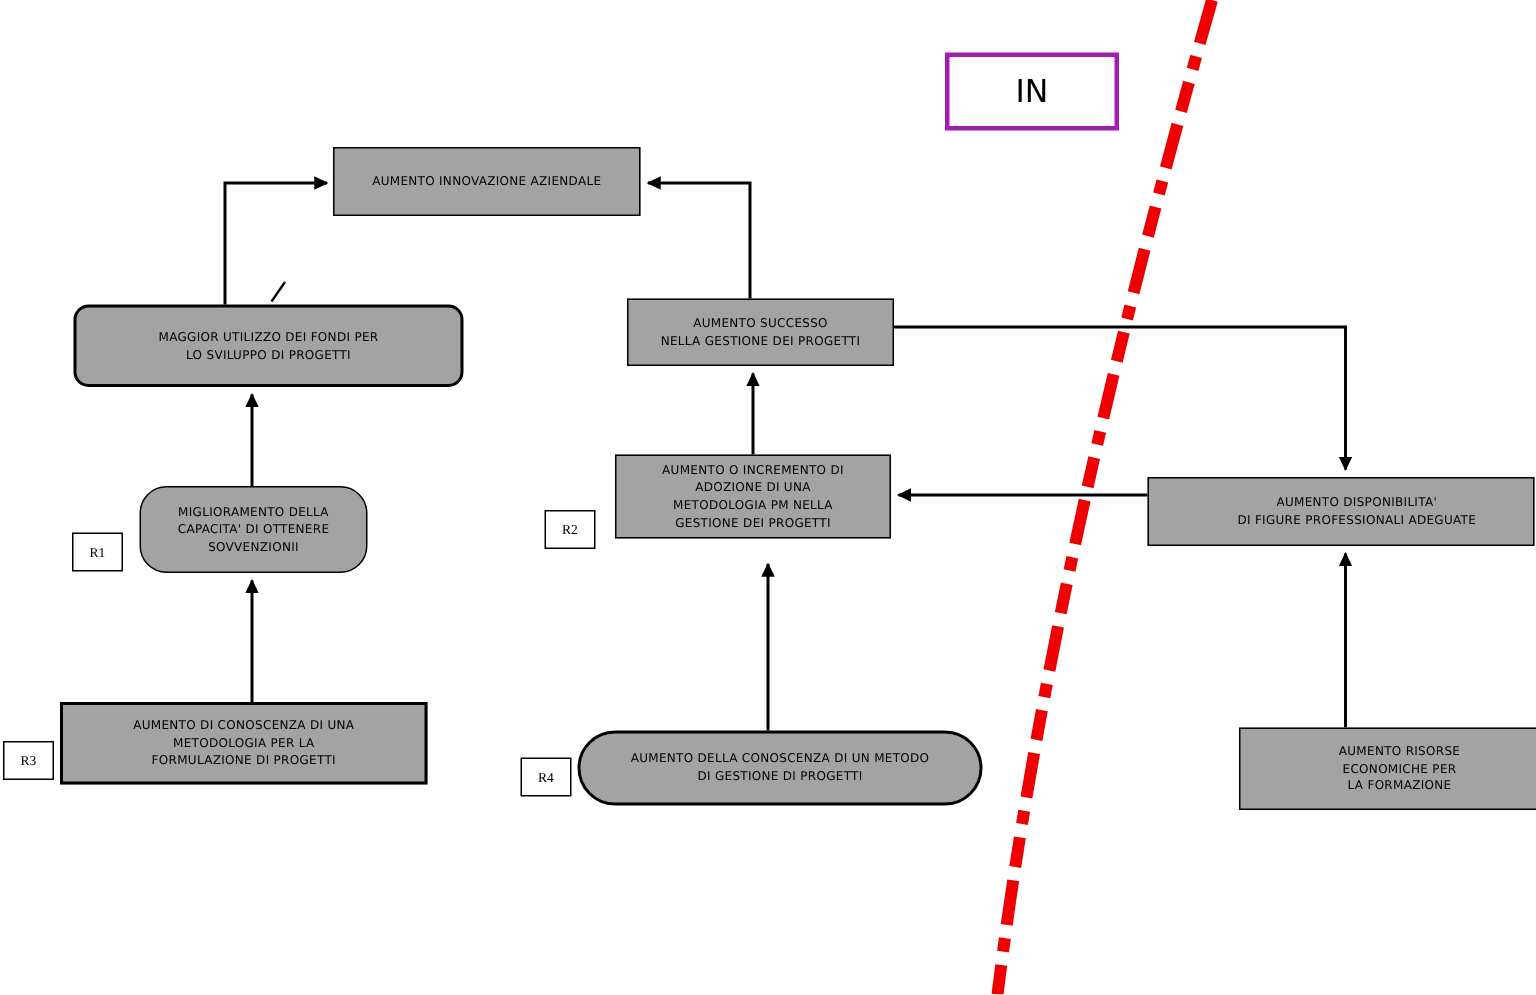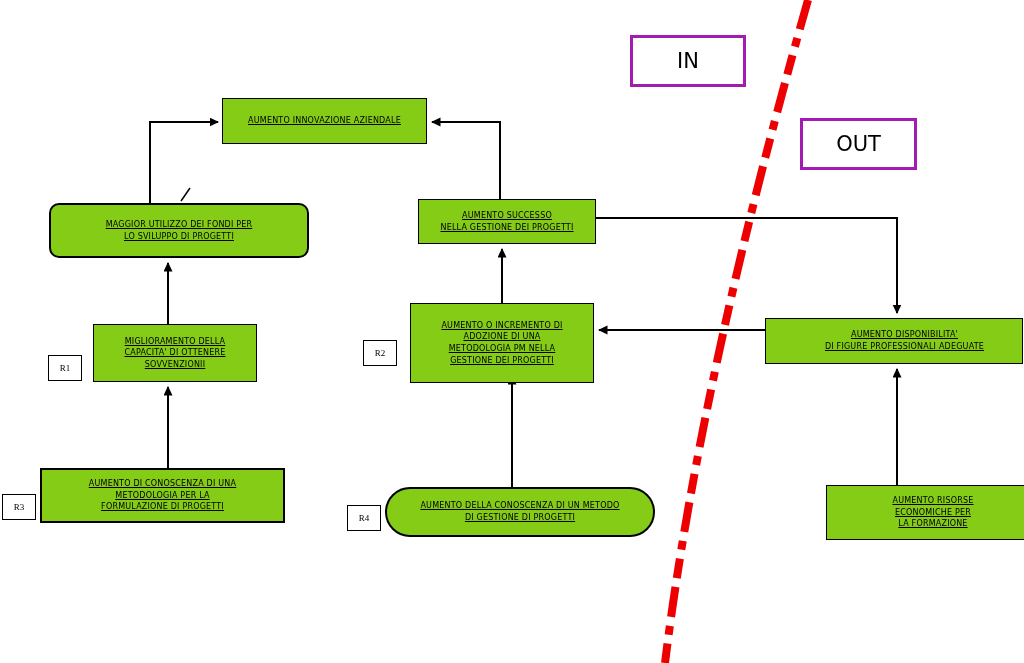--- a/index.html
+++ b/index.html
@@ -11,34 +11,33 @@
   #canvas {
     position: relative;
     width: 1024px;
     height: 663px;
     background: #ffffff;
     overflow: hidden;
   }
   .node {
     position: absolute;
     border: 1.5px solid #000000;
-    background: #84cc16;
+    background: #a3a3a3;
     display: flex;
     align-items: center;
     justify-content: center;
     text-align: center;
     color: #000000;
     font-size: 8px;
     letter-spacing: 0.2px;
     line-height: 1.45;
     white-space: pre-line;
     box-sizing: border-box;
     z-index: 2;
     padding: 2px 4px;
-    text-decoration: underline;
   }
   .node.thick { border-width: 2px; }
   .rlabel {
     position: absolute;
     border: 1.5px solid #000000;
     background: #ffffff;
     display: flex;
     align-items: center;
     justify-content: center;
     color: #000000;
@@ -97,35 +96,34 @@
     <line x1="765" y1="330" x2="599" y2="330" stroke="#000000" stroke-width="2" marker-end="url(#arrow)"></line>
 
     <polyline points="596,218 897,218 897,313" fill="none" stroke="#000000" stroke-width="2" marker-end="url(#arrow)"></polyline>
 
     <line x1="181" y1="201" x2="190" y2="188" stroke="#000000" stroke-width="1.5"></line>
 
     <path d="M 808 0 Q 700 380 665 663" fill="none" stroke="#ee0000" stroke-width="8" stroke-dasharray="30 9 9 9 20 9"></path>
   </svg>
 
   <div class="zone" style="left:630px; top:35px; width:116px; height:52px;">IN</div>
-  <div class="zone" style="left:800px; top:118px; width:117px; height:52px;">OUT</div>
 
   <div class="node" style="left:222px; top:98px; width:205px; height:46px;">AUMENTO INNOVAZIONE AZIENDALE</div>
 
   <div class="node thick" style="left:49px; top:203px; width:260px; height:55px;border-radius:10px;">MAGGIOR UTILIZZO DEI FONDI PER
 LO SVILUPPO DI PROGETTI</div>
 
   <div class="node" style="left:418px; top:199px; width:178px; height:45px;">AUMENTO SUCCESSO
 NELLA GESTIONE DEI PROGETTI</div>
 
-  <div class="node" style="left:93px; top:324px; width:164px; height:58px;">MIGLIORAMENTO DELLA
+  <div class="node" style="left:93px; top:324px; width:152px; height:58px;border-radius:18px;">MIGLIORAMENTO DELLA
 CAPACITA' DI OTTENERE
 SOVVENZIONII</div>
 
-  <div class="node" style="left:410px; top:303px; width:184px; height:80px;">AUMENTO O INCREMENTO DI
+  <div class="node" style="left:410px; top:303px; width:184px; height:56px;">AUMENTO O INCREMENTO DI
 ADOZIONE DI UNA
 METODOLOGIA PM  NELLA
 GESTIONE DEI PROGETTI</div>
 
   <div class="node" style="left:765px; top:318px; width:258px; height:46px;padding-left:25px;">AUMENTO DISPONIBILITA'
 DI  FIGURE PROFESSIONALI ADEGUATE</div>
 
   <div class="node thick" style="left:40px; top:468px; width:245px; height:55px;">AUMENTO DI CONOSCENZA DI UNA
 METODOLOGIA PER LA
 FORMULAZIONE DI PROGETTI</div>

